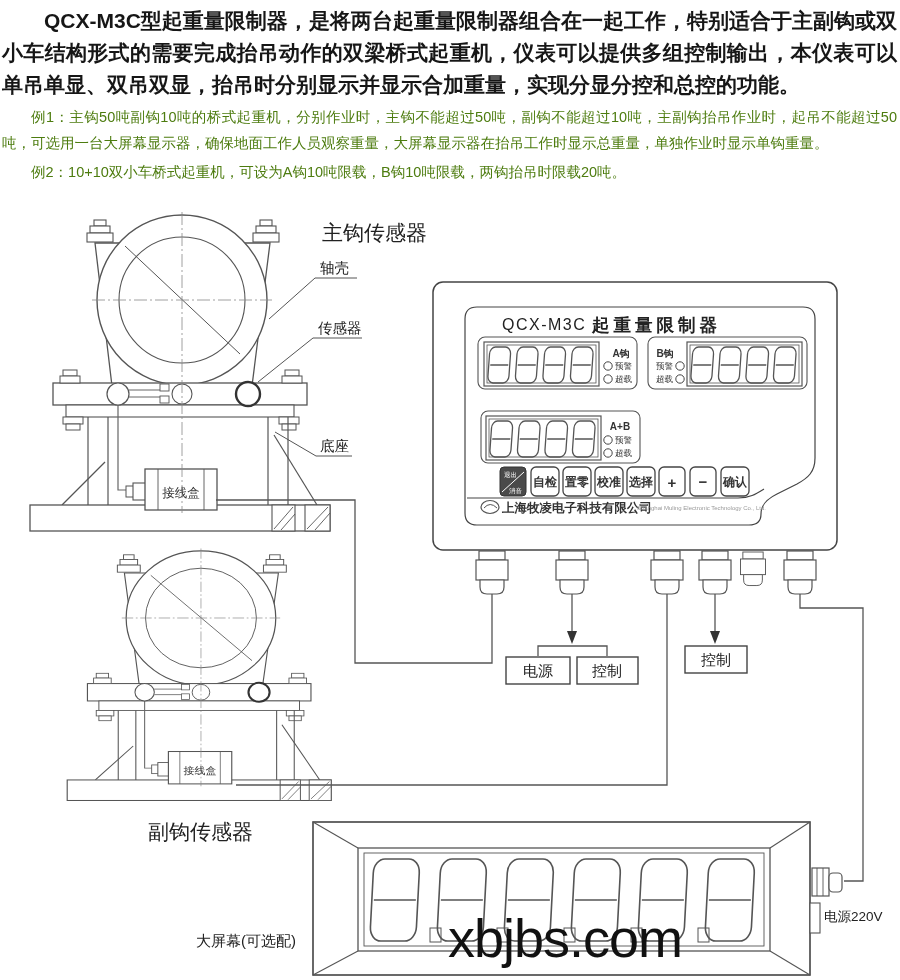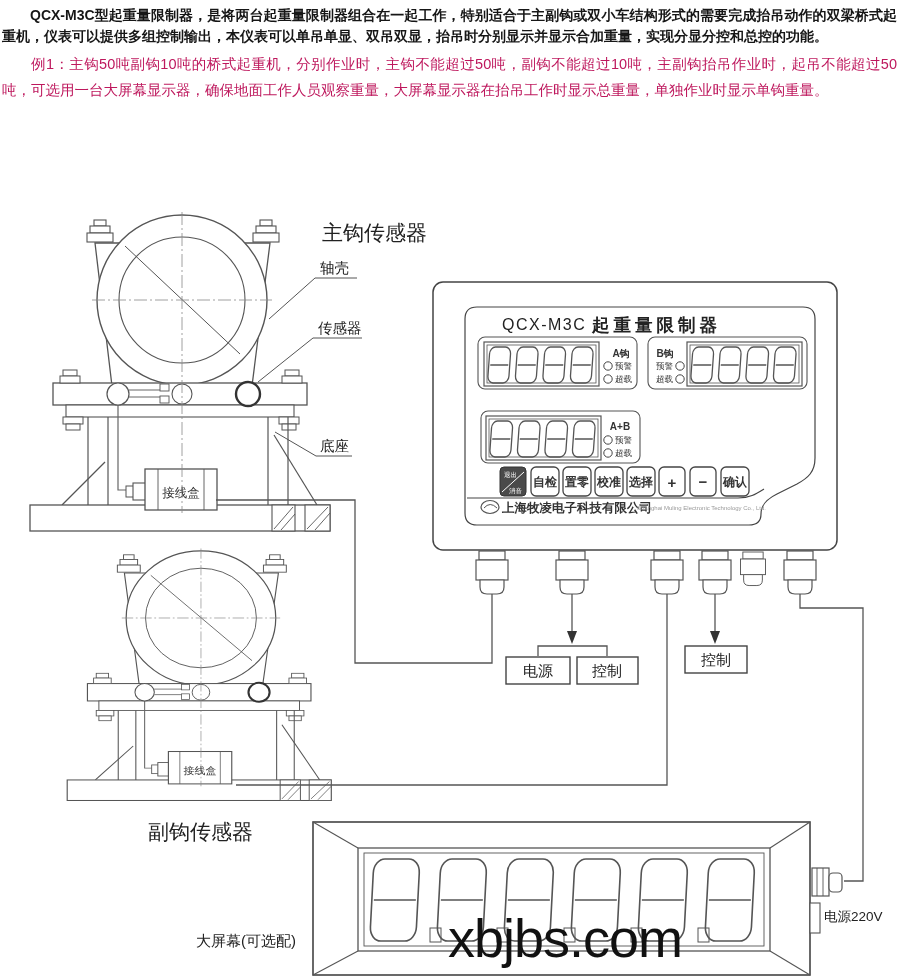--- a/index.html
+++ b/index.html
@@ -1,37 +1,38 @@
 <!DOCTYPE html>
 <html><head>
 <meta charset="utf-8">
 <style>
   html,body{margin:0;padding:0;background:#fff;}
   .page{position:relative;width:900px;height:980px;background:#fff;overflow:hidden;
         font-family:"Liberation Sans","DejaVu Sans",sans-serif;color:#1a1a1a;}
   .textblock{position:absolute;top:0;left:0;width:900px;box-sizing:border-box;padding:5px 3px 0 2px;}
-  .intro{margin:0;font-size:14px;font-weight:bold;line-height:1.52;text-indent:2em;text-align:justify;color:#161616;}
-  .example{margin:3px 0 0 0;font-size:14.5px;line-height:1.82;text-indent:2em;text-align:justify;color:#be185d;}
+  .intro{margin:0;font-size:21px;font-weight:bold;line-height:1.52;text-indent:2em;text-align:justify;color:#161616;}
+  .example{margin:3px 0 0 0;font-size:14.5px;line-height:1.82;text-indent:2em;text-align:justify;color:#4d7c0f;}
   svg.diagram{position:absolute;top:195px;left:0;}
   svg text{font-family:"Liberation Sans","DejaVu Sans",sans-serif;}
   .cjk-label{font-size:21px;fill:#222;}
   .callout{font-size:14.5px;fill:#222;}
   .boxlabel{font-size:15px;fill:#222;text-anchor:middle;}
   .btnlabel{font-size:12px;font-weight:600;fill:#333;text-anchor:middle;}
   .indlabel{font-size:8.5px;fill:#333;}
   .grplabel{font-size:10px;font-weight:bold;fill:#333;text-anchor:middle;}
 </style>
 </head>
 <body>
 
 <div class="page">
 
   <div class="textblock">
     <p class="intro">QCX-M3C型起重量限制器，是将两台起重量限制器组合在一起工作，特别适合于主副钩或双小车结构形式的需要完成抬吊动作的双梁桥式起重机，仪表可以提供多组控制输出，本仪表可以单吊单显、双吊双显，抬吊时分别显示并显示合加重量，实现分显分控和总控的功能。</p>
     <p class="example">例1：主钩50吨副钩10吨的桥式起重机，分别作业时，主钩不能超过50吨，副钩不能超过10吨，主副钩抬吊作业时，起吊不能超过50吨，可选用一台大屏幕显示器，确保地面工作人员观察重量，大屏幕显示器在抬吊工作时显示总重量，单独作业时显示单钩重量。</p>
+    <p class="example">例2：10+10双小车桥式起重机，可设为A钩10吨限载，B钩10吨限载，两钩抬吊时限载20吨。</p>
   </div>
 
   <svg class="diagram" width="900" height="785" viewBox="0 195 900 785" xmlns="http://www.w3.org/2000/svg">
 
     <defs>
       <g id="dig-s" fill="none">
         <rect x="0" y="0" width="21" height="36" rx="5.5" ry="7"></rect>
         <line x1="1.5" y1="18" x2="19.5" y2="18"></line>
       </g>
       <g id="dig-b" fill="none">

